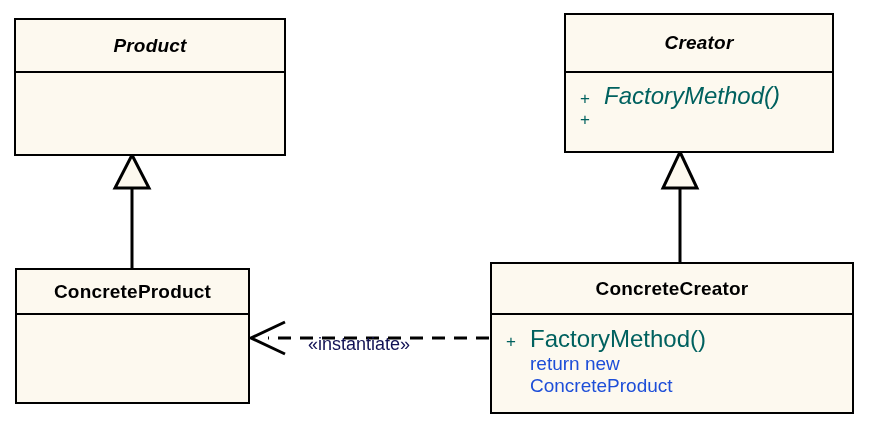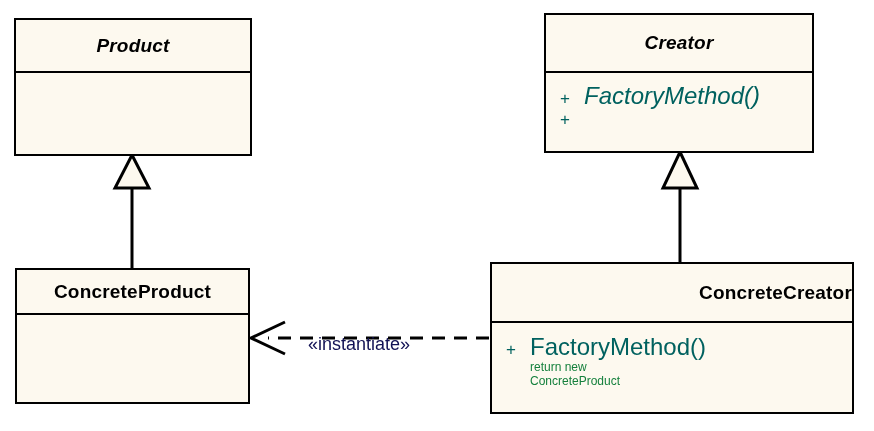--- a/index.html
+++ b/index.html
@@ -68,22 +68,22 @@
     font-weight: normal;
   }
   .member-name {
     font-size: 24px;
     color: #00615f;
   }
   .member-name.abstract {
     font-style: italic;
   }
   .member-note {
-    font-size: 12px;
-    color: #15803d;
+    font-size: 19px;
+    color: #1d4ed8;
     padding-left: 38px;
     line-height: 1.16;
     white-space: nowrap;
   }
 
   
   .connector-svg {
     position: absolute;
     left: 0;
     top: 0;
@@ -146,28 +146,28 @@
       <polygon class="gen-triangle" points="680,152 697,188 663,188"></polygon>
     </g>
 
      ConcreteProduct («instantiate») --&gt;
     <g>
       <line class="edge-dashed" x1="489" y1="338" x2="268" y2="338"></line>
       <polyline class="open-arrow" points="285,322 251,338 285,354"></polyline>
     </g>
   </svg>
 
-  <div class="uml-class" style="left:14px; top:18px; width:238px; height:138px;">
+  <div class="uml-class" style="left:14px; top:18px; width:272px; height:138px;">
     <div class="uml-header" style="height:53px;">
       <span class="uml-title abstract">Product</span>
     </div>
     <div class="uml-body" style="height:81px;"></div>
   </div>
 
-  <div class="uml-class" style="left:544px; top:13px; width:270px; height:140px;">
+  <div class="uml-class" style="left:564px; top:13px; width:270px; height:140px;">
     <div class="uml-header" style="height:58px;">
       <span class="uml-title abstract">Creator</span>
     </div>
     <div class="uml-body" style="height:78px; padding-top:9px;">
       <div class="member-row">
         <span class="member-vis">+</span>
         <span class="member-name abstract">FactoryMethod()</span>
       </div>
       <div class="member-row">
         <span class="member-vis">+</span>
@@ -176,21 +176,21 @@
   </div>
 
   <div class="uml-class" style="left:15px; top:268px; width:235px; height:136px;">
     <div class="uml-header" style="height:45px;">
       <span class="uml-title">ConcreteProduct</span>
     </div>
     <div class="uml-body" style="height:91px;"></div>
   </div>
 
   <div class="uml-class" style="left:490px; top:262px; width:364px; height:152px;">
-    <div class="uml-header" style="height:59px;justify-content:flex-end;">
+    <div class="uml-header" style="height:51px;">
       <span class="uml-title">ConcreteCreator</span>
     </div>
     <div class="uml-body" style="height:101px; padding-top:10px;">
       <div class="member-row">
         <span class="member-vis">+</span>
         <span class="member-name">FactoryMethod()</span>
       </div>
       <div class="member-note">return new</div>
       <div class="member-note">ConcreteProduct</div>
     </div>

